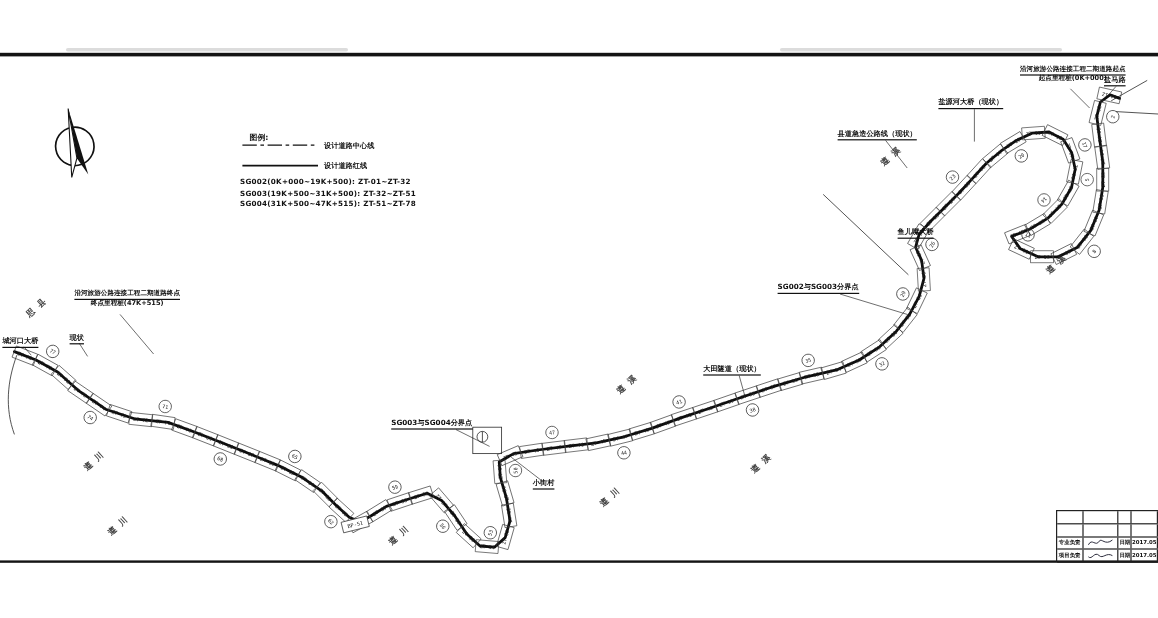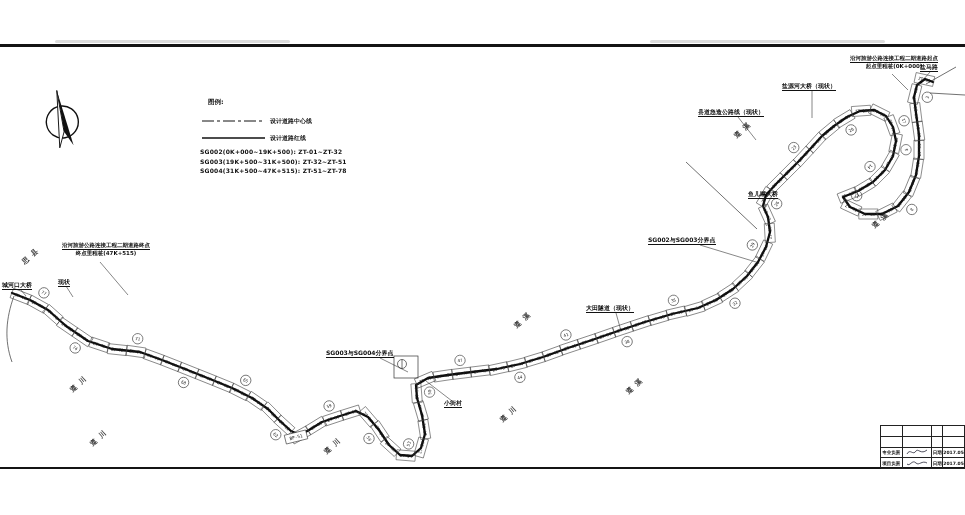--- a/index.html
+++ b/index.html
@@ -18,21 +18,21 @@
   .marker{fill:none;stroke:#333;stroke-width:.7;}
   
   .ann{position:absolute;font-size:6px;font-weight:bold;line-height:1.25;white-space:nowrap;color:#0e0e0e;}
   .ann.u{border-bottom:.5px solid #111;padding-bottom:0;}
   .note{position:absolute;text-align:center;font-size:5.5px;font-weight:bold;color:#0e0e0e;line-height:1.35;}
   .note .l1{display:inline-block;border-bottom:.6px solid #111;}
   .note .l2{display:block;}
   .place{position:absolute;font-size:7px;font-weight:600;letter-spacing:5px;color:#222;
          transform:rotate(-42deg);opacity:.85;white-space:nowrap;}
   
-  .legend-title{position:absolute;left:208px;top:98px;font-size:6.5px;font-weight:bold;}
+  .legend-title{position:absolute;left:208px;top:111px;font-size:6.5px;font-weight:bold;}
   .legend-label{position:absolute;font-size:6px;font-weight:bold;}
   .sgline{position:absolute;left:200px;font-size:6px;font-weight:bold;letter-spacing:.2px;}
   
   #tblock{position:absolute;left:880px;top:425px;width:85px;height:43px;border-left:.8px solid #222;border-top:.8px solid #222;box-sizing:border-box;}
   #tblock .row{display:flex;height:10.75px;box-sizing:border-box;border-bottom:.8px solid #222;}
   #tblock .cell{box-sizing:border-box;border-right:.8px solid #222;height:100%;display:flex;align-items:center;justify-content:center;
                 font-size:4.5px;font-weight:bold;overflow:hidden;}
   .c1{width:22px;}.c2{width:30px;}.c3{width:11px;}.c4{width:22px;}
 </style>
 </head>

